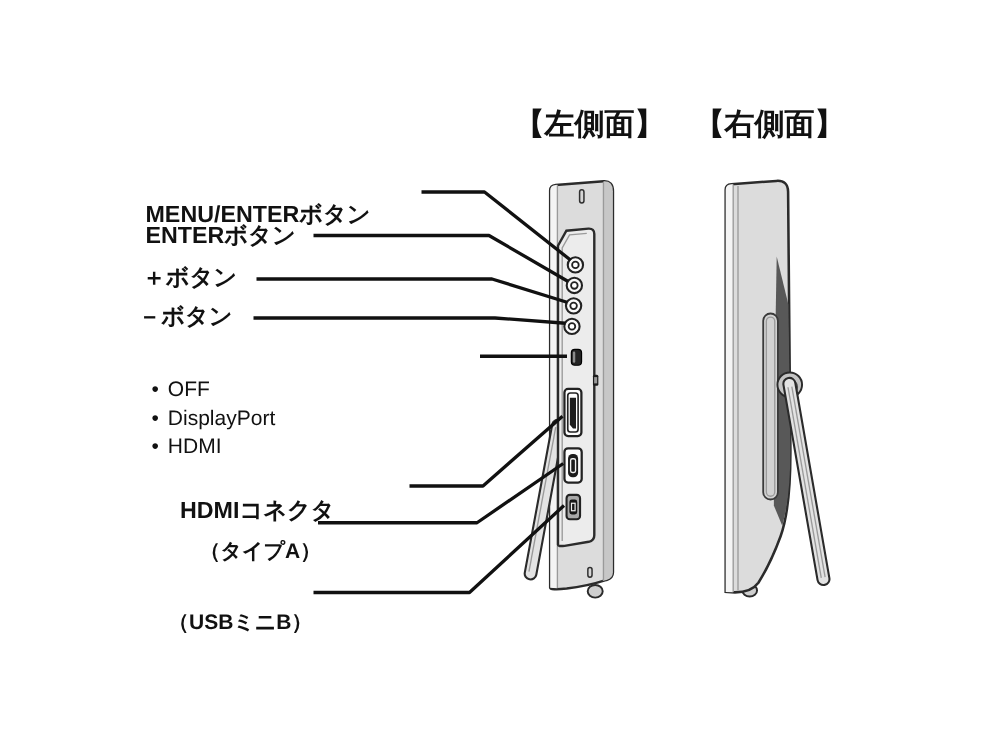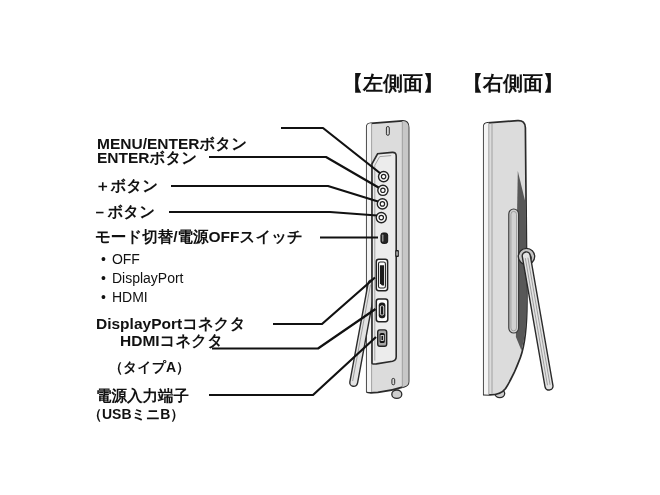--- a/index.html
+++ b/index.html
@@ -10,62 +10,59 @@
     border-radius:14px;
   }
   .view-header{
     position:absolute;font-size:20px;font-weight:bold;letter-spacing:0;
     white-space:nowrap;line-height:1;
   }
   .callout{
     position:absolute;font-size:15.5px;font-weight:bold;white-space:nowrap;
     line-height:1;
   }
-  .callout.sub{font-size:14px;font-weight:bold;}
+  .callout.sub{font-size:14px;font-weight:bold;margin-left:24px;}
   .bullet-list{position:absolute;left:101px;top:252px;font-size:14px;font-weight:400;}
   .bullet-row{display:flex;align-items:center;height:14px;margin-bottom:5px;white-space:nowrap;}
   .bullet-row .dot{margin-right:6px;font-size:14px;}
   svg{position:absolute;left:0;top:0;}
   .leader{fill:none;stroke:#111;stroke-width:2.2;stroke-linejoin:round;stroke-linecap:butt;}
   .outline{stroke:#2b2b2b;stroke-width:1.7;}
   .thin{stroke:#9a9a9a;stroke-width:0.9;fill:none;}
 </style>
 </head>
 <body>
 
 <div class="canvas">
 
   <div class="view-header" style="left:343px;top:73px;">【左側面】</div>
   <div class="view-header" style="left:463px;top:73px;text-align:center;">【右側面】</div>
 
   <div class="callout" style="left:97px;top:136px;">MENU/ENTERボタン</div>
   <div class="callout" style="left:97px;top:150px;">ENTERボタン</div>
   <div class="callout" style="left:95px;top:178px;">＋ボタン</div>
   <div class="callout" style="left:92px;top:204px;">－ボタン</div>
-  <div class="callout" style="left:95px;top:229px;">モード切替/電源OFFスイッチ</div>
 
   <div class="bullet-list">
     <div class="bullet-row">
       <span class="dot">•</span>
       <span>OFF</span>
     </div>
     <div class="bullet-row">
       <span class="dot">•</span>
       <span>DisplayPort</span>
     </div>
     <div class="bullet-row">
       <span class="dot">•</span>
       <span>HDMI</span>
     </div>
   </div>
 
-  <div class="callout" style="left:96px;top:316px;">DisplayPortコネクタ</div>
   <div class="callout" style="left:96px;top:333px;margin-left:24px;">HDMIコネクタ</div>
   <div class="callout sub" style="left:109px;top:360px;">（タイプA）</div>
-  <div class="callout" style="left:96px;top:388px;">電源入力端子</div>
   <div class="callout sub" style="left:88px;top:407px;">（USBミニB）</div>
 
   <svg width="660" height="495" viewBox="0 0 660 495">
 
     <g>
 
       <ellipse cx="396.8" cy="394.2" rx="5" ry="4.2" fill="#cfcfcf" class="outline" style="stroke-width:1.3"></ellipse>
 
       <path d="M 366.8,391.8 L 366.8,127 Q 366.8,123.6 370.5,123.3 L 402.5,120.9 Q 408.6,120.6 408.6,127.5
                L 408.6,381.5 Q 408.6,385.4 404.4,386.6 Q 391,390.9 377.8,392.4 Q 366.8,393.4 366.8,391.8 Z" class="outline" fill="#dcdcdc"></path>

